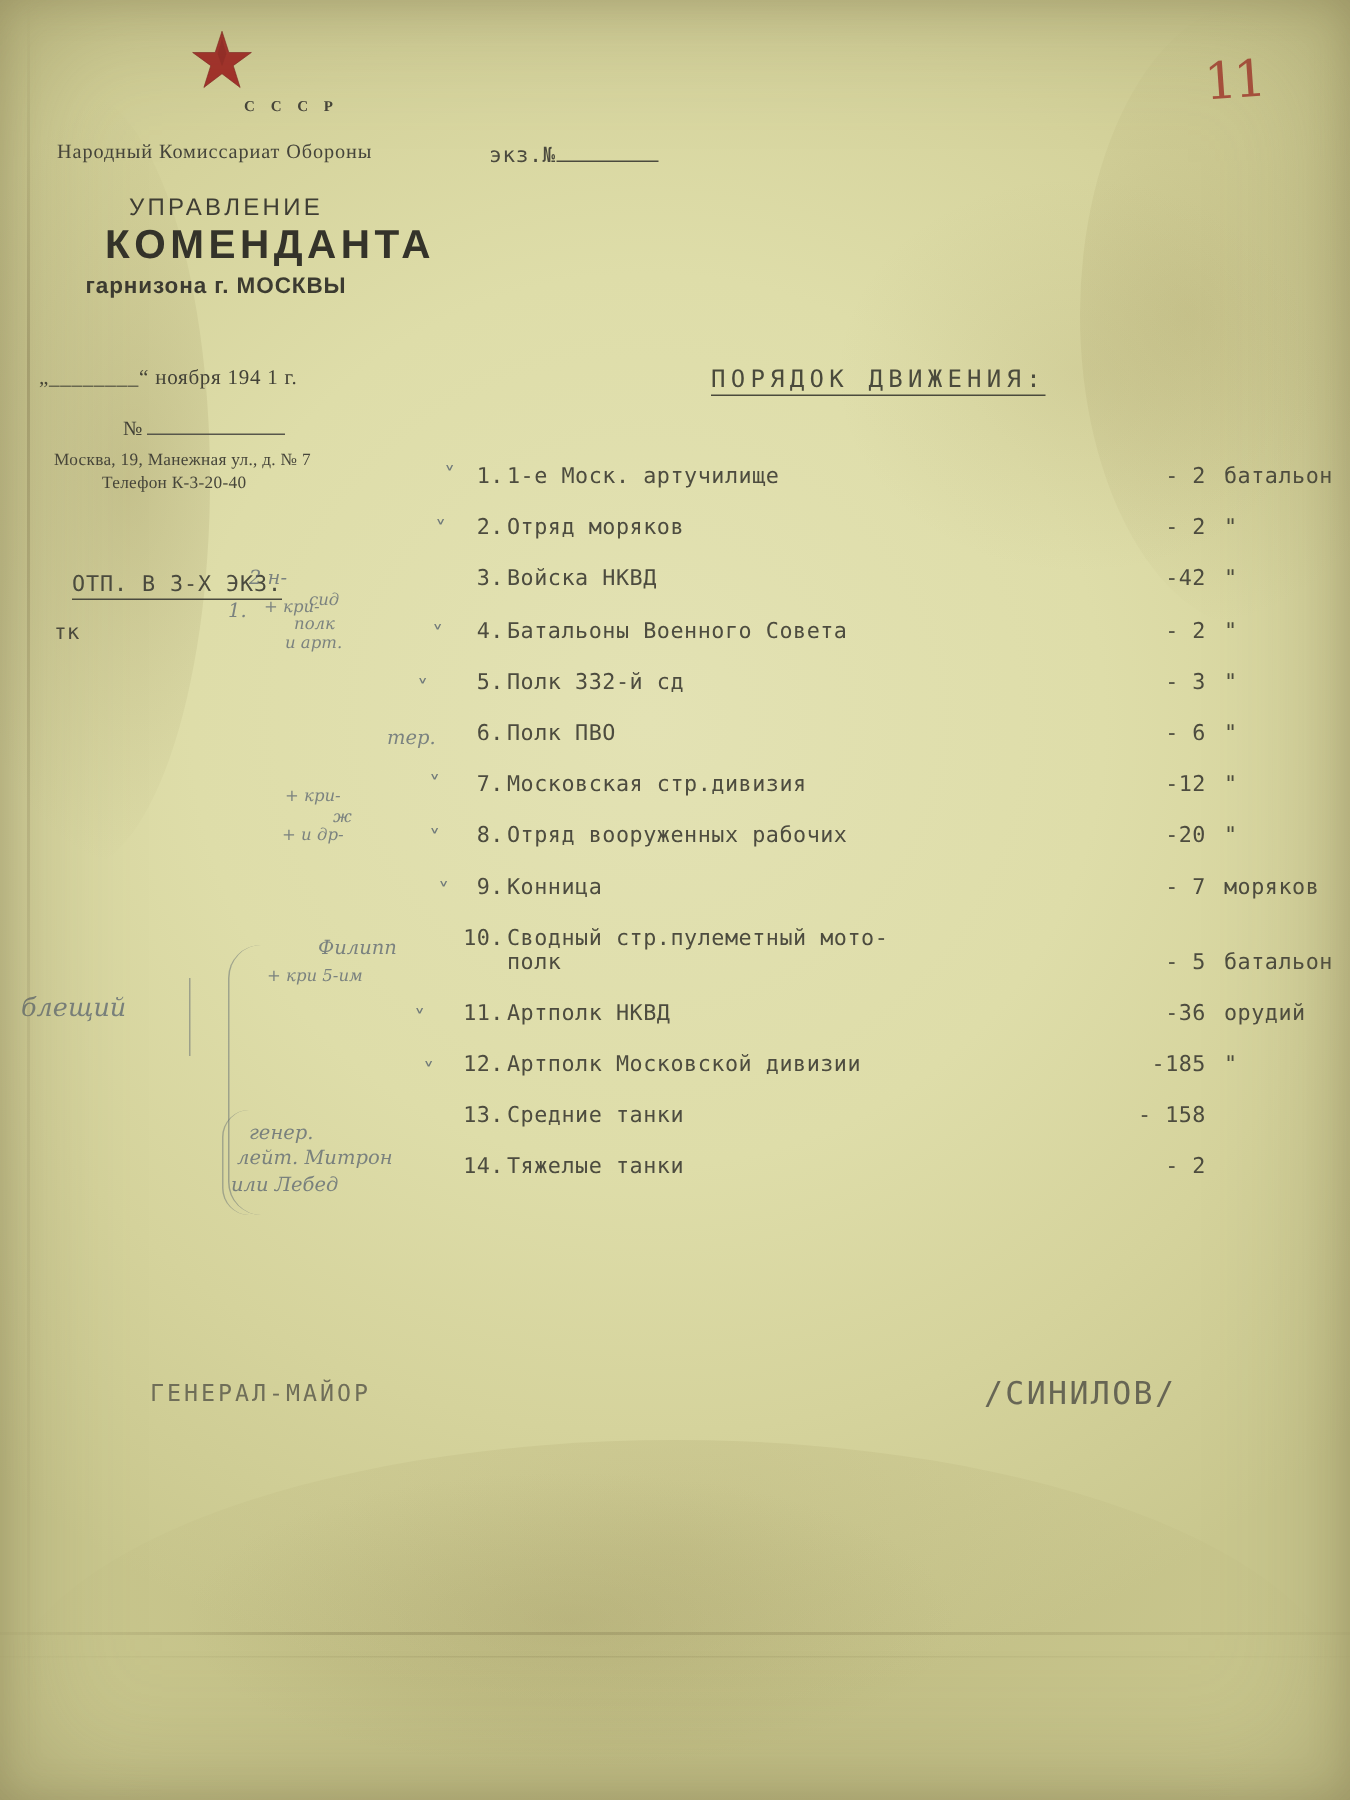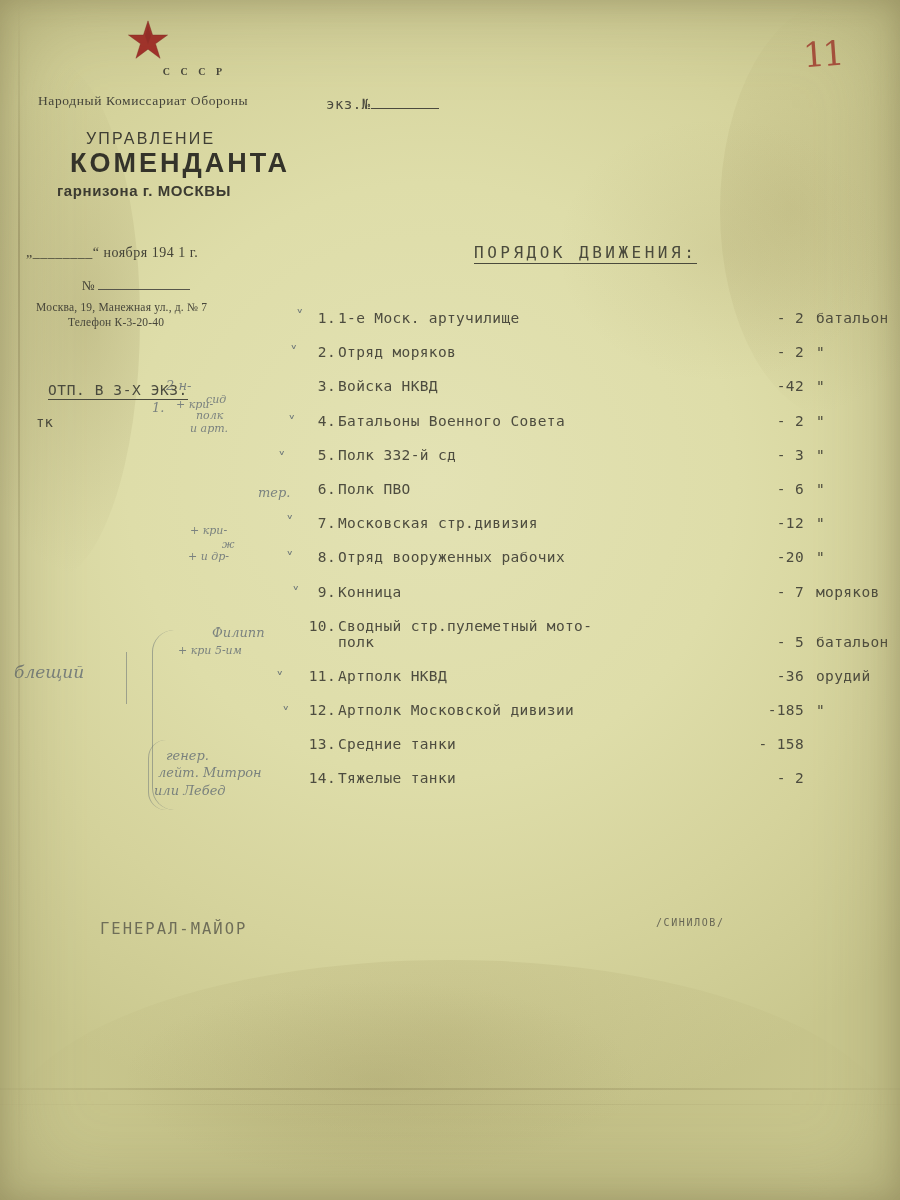--- a/index.html
+++ b/index.html
@@ -237,21 +237,21 @@
     font-family: "DejaVu Sans Mono", monospace;
     font-size: 15.5px;
     letter-spacing: 2px;
     color: #5a594b;
     opacity: 0.82;
   }
   .sig-name {
     position: absolute;
     left: 656px; top: 917px;
     font-family: "DejaVu Sans Mono", monospace;
-    font-size: 10px;
+    font-size: 21px;
     letter-spacing: 1.6px;
     color: #56554a;
     opacity: 0.86;
     text-align: right;
   }
 
   
   .hand {
     position: absolute;
     font-family: "DejaVu Serif", serif;

